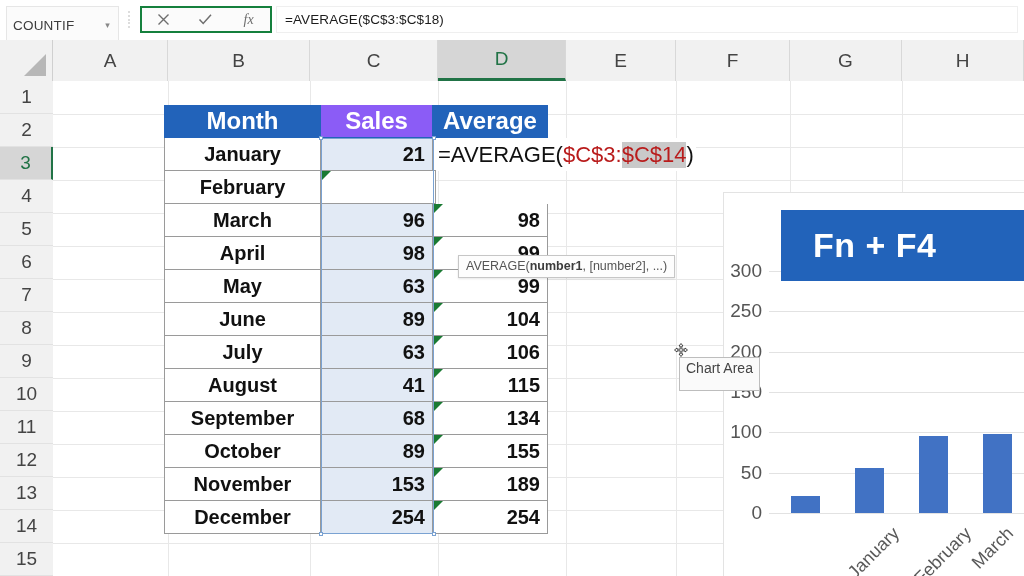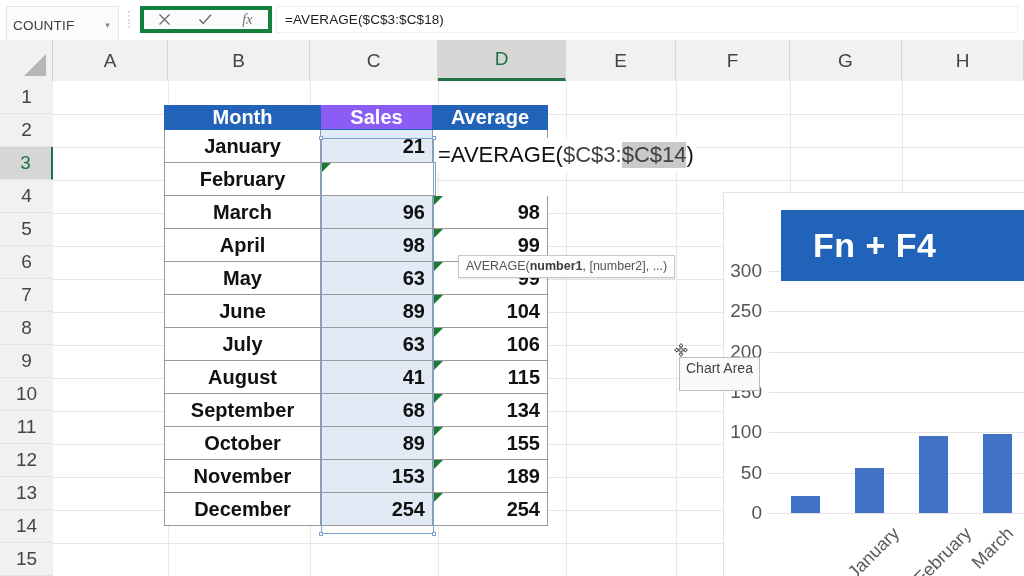--- a/index.html
+++ b/index.html
@@ -27,21 +27,21 @@
   .grip{
     position:absolute; left:126px; top:9px; width:6px; height:21px;
     display:flex; flex-direction:column; justify-content:space-between;
     padding:2px 0;
   }
   .grip i{ display:block; width:2px; height:2px; background:#d2d2d2; border-radius:50%;
            margin-left:2px;}
 
   .fbtns{
     position:absolute; left:140px; top:6px; width:132px; height:27px;
-    background:#fbfbfb; border:4px solid #15803d;
+    background:#fbfbfb; border:2px solid #15803d;
     display:flex; align-items:center; justify-content:space-around;
   }
   .fbtn{ width:40px; height:25px; display:flex; align-items:center; justify-content:center;
          color:#6e6e6e; font-size:15px; }
   .fbtn svg{ display:block; }
 
   .fx-input{
     position:absolute; left:276px; top:6px; width:742px; height:27px;
     background:#fff; border:1px solid #efefef;
     display:flex; align-items:center; padding:0 8px;
@@ -102,23 +102,23 @@
     border-right:1px solid #9a9a9a; border-bottom:1px solid #9a9a9a;
     font-size:20px; color:#111; background:#fff; position:relative;
   }
   .tc.c-month{ width:157px; justify-content:center; padding:0 4px;
                border-left:1px solid #9a9a9a; font-weight:bold; }
   .tc.c-sales{ width:112px; justify-content:flex-end; padding-right:7px;
                font-weight:bold; background:#e2eaf5; }
   .tc.c-avg{ width:115px; justify-content:flex-end; padding-right:7px;
              font-weight:bold; }
   .hdr .tc{
-    background:#2263ba; color:#fff; font-weight:bold; font-size:20px;
+    background:#2263ba; color:#fff; font-weight:bold; font-size:24px;
     justify-content:center; padding:0; border-color:#2263ba;
-    height:25px;
+    height:33px;
   }
   .hdr .tc.c-sales{ background:#8b5cf6; }
   .errtri{
     position:absolute; left:0; top:0; width:0; height:0;
     border-style:solid; border-width:10px 10px 0 0;
     border-color:#1a7a33 transparent transparent transparent;
   }
   
   .selbox{
     position:absolute; left:268px; top:57px; width:113px; height:396px;
@@ -129,21 +129,21 @@
   .selbox i.tl{ left:-3px; top:-3px; } .selbox i.tr{ right:-3px; top:-3px; }
   .selbox i.bl{ left:-3px; bottom:-3px; } .selbox i.br{ right:-3px; bottom:-3px; }
 
   
   .edit-cell{
     position:absolute; left:383px; top:57px; height:33px;
     display:flex; align-items:center;
     background:#fff; padding:0 2px;
     font-size:22px; color:#111; white-space:nowrap; z-index:30;
   }
-  .edit-cell .blue{ color:#404040; }
+  .edit-cell .blue{ color:#b91c1c; }
   .edit-cell .blue.selhl{ background:#c9c9c9; }
   .tooltip-fn{
     position:absolute; left:405px; top:174px; z-index:31;
     background:#fdfdfd; border:1px solid #c6c6c6;
     padding:3px 7px 4px; font-size:12.5px; color:#555;
     white-space:nowrap; box-shadow:0 1px 2px rgba(0,0,0,.10);
   }
   .tooltip-fn b{ color:#3c3c3c; }
 
   

